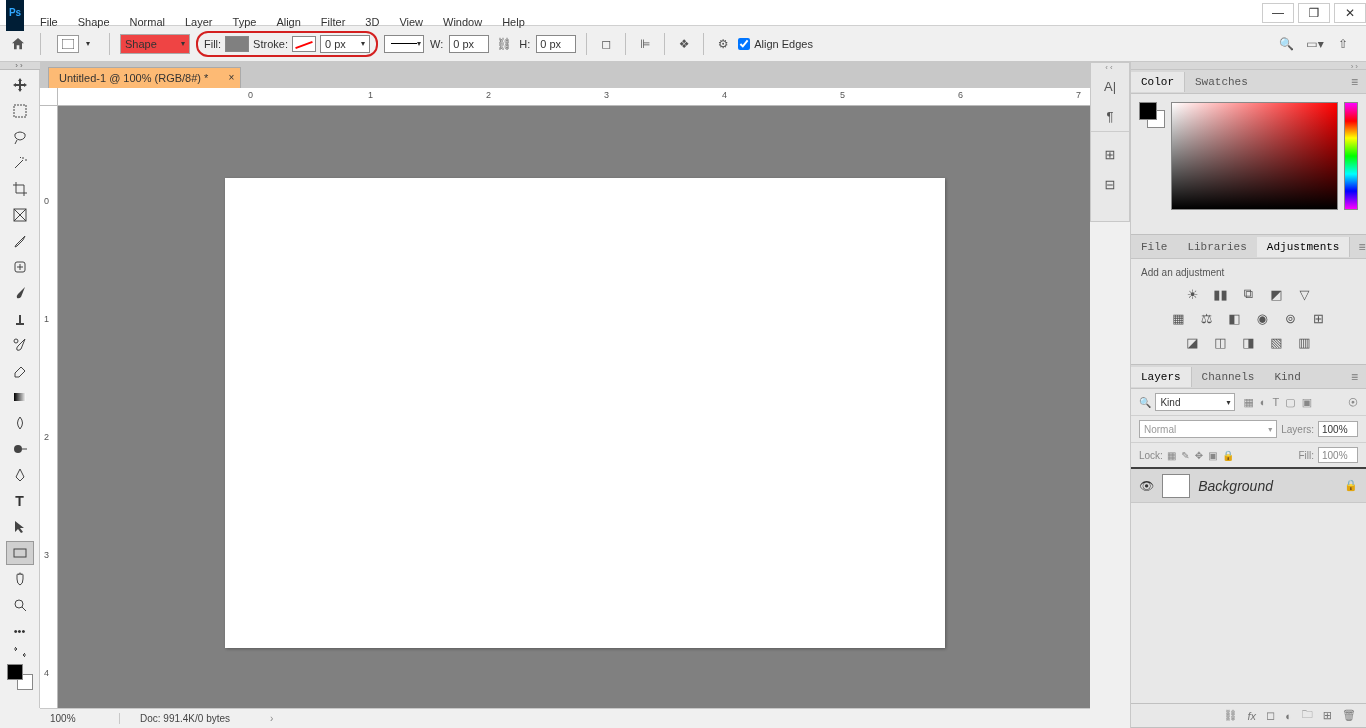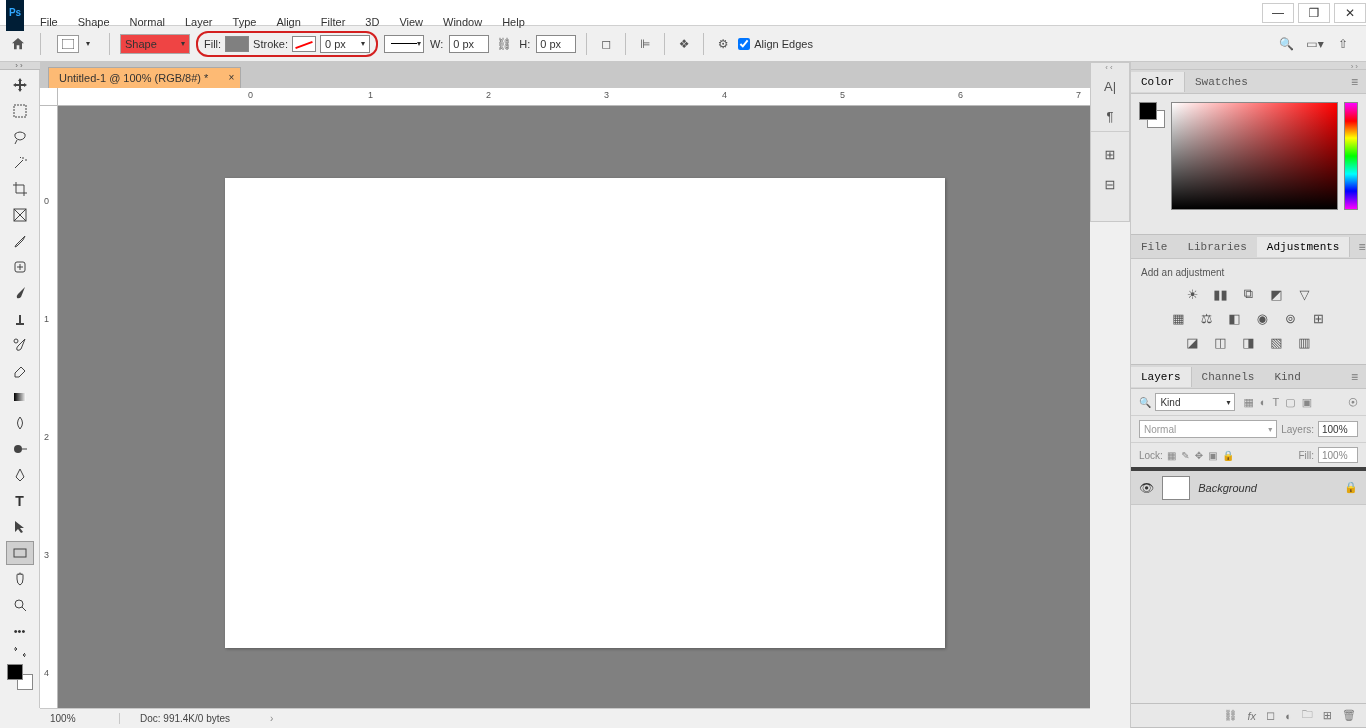--- a/index.html
+++ b/index.html
@@ -92,28 +92,28 @@
 .layers-controls { padding: 4px 8px; display:flex; align-items:center; gap:4px; border-bottom:1px solid #d0d0d0; }
 .kind-select { flex:0 0 80px; height:18px; border:1px solid #aaa; background:#fff; font-size:10px; padding:0 4px; display:flex; align-items:center; justify-content:space-between; }
 .kind-select::after{content:"▾"; font-size:8px;}
 .filter-icons { display:flex; gap:6px; margin-left:4px; }
 .filter-icons span { font-size:11px; color:#888; }
 .layers-row2 { padding:4px 8px; display:flex; align-items:center; gap:4px; border-bottom:1px solid #d0d0d0; }
 .blend-select { flex:1; height:18px; border:1px solid #aaa; background:#fff; font-size:10px; padding:0 4px; display:flex; align-items:center; justify-content:space-between; color:#999; }
 .blend-select::after{content:"▾"; font-size:8px;}
 .opacity-lbl { font-size:10px; color:#888; }
 .opacity-val { width:40px; height:16px; border:1px solid #aaa; background:#fff; font-size:10px; padding:0 3px; display:flex; align-items:center; }
-.layers-row3 { padding:4px 8px; display:flex; align-items:center; gap:4px; border-bottom:4px solid #404040; font-size:10px; color:#888; }
+.layers-row3 { padding:4px 8px; display:flex; align-items:center; gap:4px; border-bottom:2px solid #404040; font-size:10px; color:#888; }
 .lock-icons { display:flex; gap:5px; }
 .lock-icons span { font-size:10px; }
 .layer-list { flex:1; overflow:auto; }
 .layer-item { display:flex; align-items:center; height:34px; background:#d8d8d8; border-bottom:1px solid #c8c8c8; padding:0 8px; gap:8px; }
 .layer-item .vis { font-size:12px; }
 .layer-item .thumb { width:28px; height:24px; background:#fff; border:1px solid #888; }
-.layer-item .name { font-style:italic; font-size:11px; }
+.layer-item .name { font-style:italic; font-size:14px; }
 .layer-item .lock { margin-left:auto; font-size:11px; color:#777; }
 .layers-footer { height:24px; border-top:1px solid #c0c0c0; display:flex; align-items:center; justify-content:flex-end; gap:10px; padding:0 10px; font-size:11px; color:#777; }
 
 
 .statusbar { position:absolute; left:40px; right:276px; bottom:0; height:20px; background:#f0f0f0; border-top:1px solid #c8c8c8; display:flex; align-items:center; font-size:10px; color:#444; }
 .statusbar .zoom { width:80px; padding-left:10px; border-right:1px solid #c8c8c8; }
 .statusbar .doc { padding-left:20px; }
 .statusbar .arrow { margin-left:40px; color:#888; }
 </style>
 </head>

